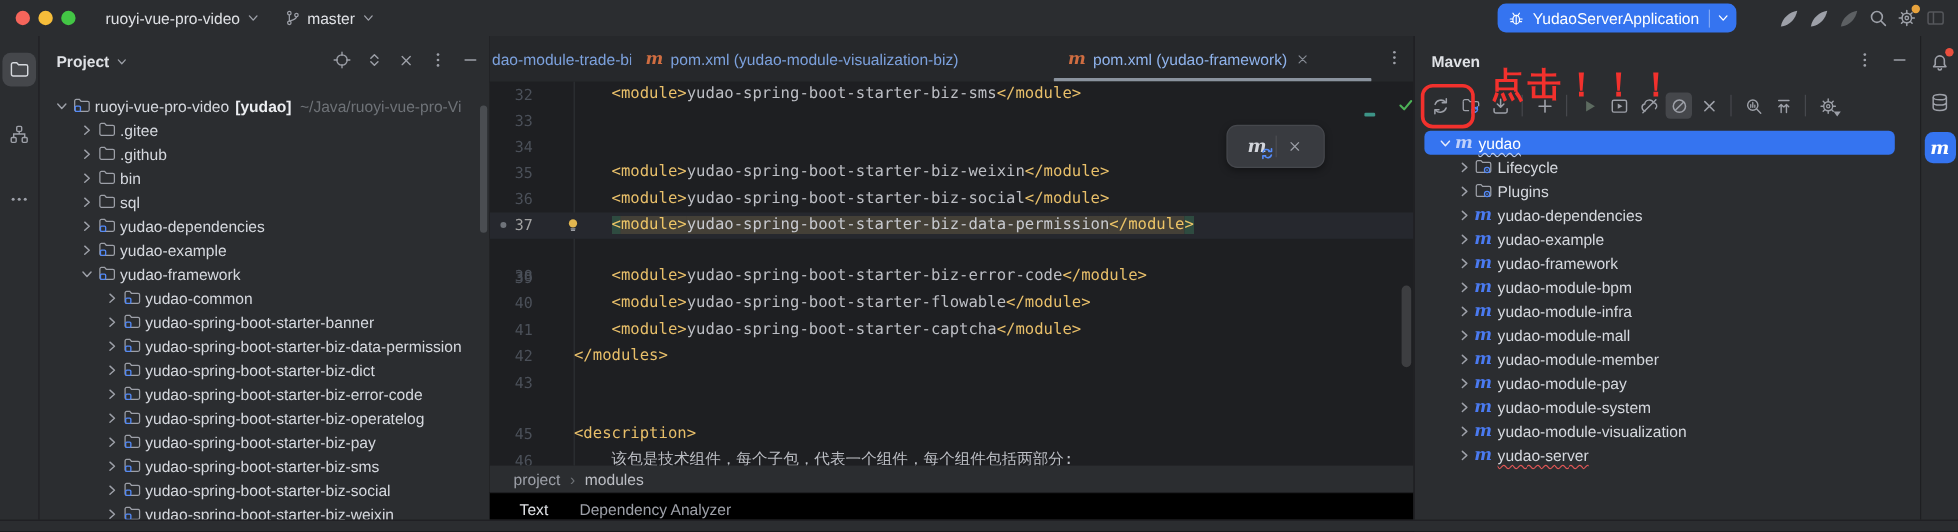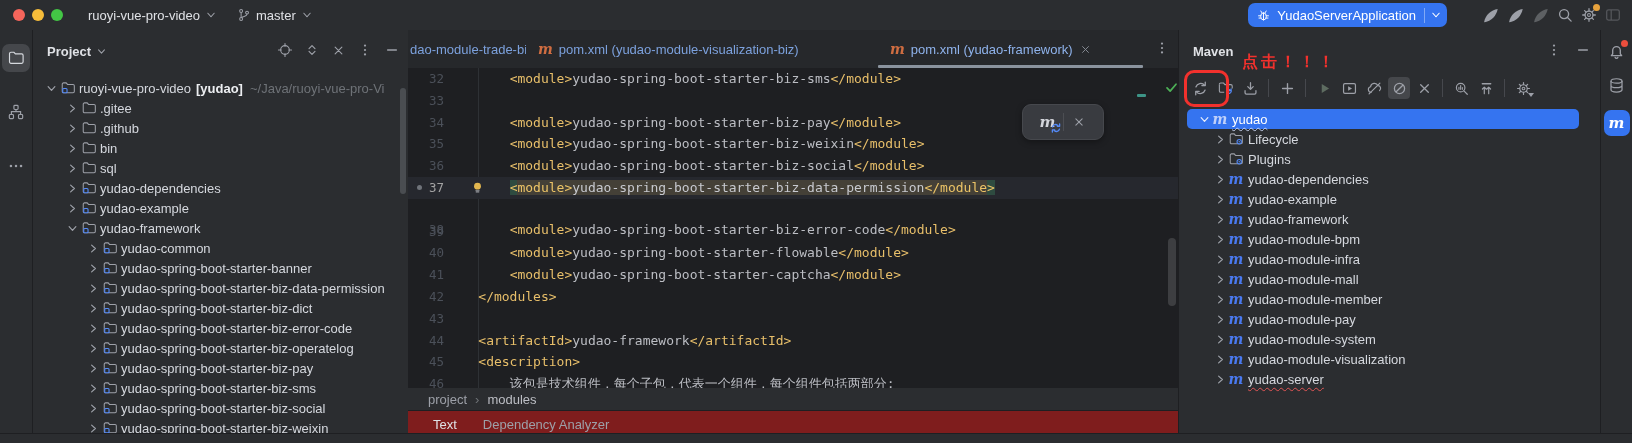--- a/index.html
+++ b/index.html
@@ -83,40 +83,40 @@
                  justify-content:center;gap:8px;box-shadow:0 2px 6px rgba(0,0,0,.35);}
   #reload-widget .wm{position:relative;color:#d3d5db;font-size:15px;}
   #reload-widget .wbadge{position:absolute;right:-7px;bottom:-4px;}
   #reload-widget .wdiv{width:1px;height:18px;background:#4c4e53;}
   #insp-check{position:absolute;left:756px;top:50px;}
   #ed-scroll{position:absolute;left:760px;top:208px;width:8px;height:68px;background:rgba(255,255,255,.14);border-radius:4px;}
   #ed-mark{position:absolute;left:729px;top:64px;width:9px;height:3px;background:#3d9487;border-radius:1px;}
   #breadcrumbs{position:absolute;left:0;right:0;top:358px;height:22px;background:#2b2d30;
                display:flex;align-items:center;gap:8px;padding-left:20px;box-sizing:border-box;}
   #breadcrumbs .b1{color:#9da0a8;} #breadcrumbs .bsep{color:#6f7377;} #breadcrumbs .b2{color:#bcbec4;text-align:right;}
-  #ed-bottom-tabs{position:absolute;left:0;right:0;top:380px;height:28px;background:#7f1d1d;
+  #ed-bottom-tabs{position:absolute;left:0;right:0;top:380px;height:28px;background:#000000;
                   border-top:1px solid #1e1f22;display:flex;align-items:center;gap:26px;
                   padding-left:25px;box-sizing:border-box;}
   .ebt{color:#9da0a8;position:relative;height:100%;display:flex;align-items:center;}
   .ebt.active{color:#dfe1e5;}
   .ebt .u{position:absolute;left:-4px;right:-4px;bottom:0;height:3px;background:#9aa1aa;border-radius:2px;}
   
   #maven-panel{position:absolute;left:1178px;top:30px;width:422px;height:413px;background:#2b2d30;
                border-left:1px solid #1e1f22;overflow:hidden;}
   #mv-icons{position:absolute;right:10px;top:12px;display:flex;align-items:center;gap:13px;}
   #mv-toolbar{position:absolute;left:10px;top:38px;height:40px;display:flex;align-items:center;gap:3px;}
   .tbtn{width:22px;height:22px;display:flex;align-items:center;justify-content:center;border-radius:4px;position:relative;}
   .tbtn.toggled{background:#45474b;}
   .tbtn .dd{position:absolute;right:0;bottom:2px;width:0;height:0;border-left:3px solid transparent;
             border-right:3px solid transparent;border-top:4px solid #9da0a8;}
   .vsep{width:1px;height:18px;background:#46484d;margin:0 4px;}
   .tbtn.muted svg{color:#5d6b60;}
   #annot-ring{position:absolute;left:5px;top:40px;width:45px;height:37px;border:3px solid #f2312d;
               border-radius:10px;box-sizing:border-box;pointer-events:none;}
-  #annot-text{position:absolute;left:63px;top:22px;color:#f2312d;font-size:16px;font-weight:700;
+  #annot-text{position:absolute;left:63px;top:22px;color:#f2312d;font-size:28px;font-weight:700;
               letter-spacing:3px;font-family:"DejaVu Sans",sans-serif;}
   #maven-tree{position:absolute;left:0;top:79px;right:0;}
   .mrow{display:flex;align-items:center;height:20px;color:#d5d8de;white-space:nowrap;}
   .mrow .mglyph{color:#4a7af0;font-size:14px;width:16px;text-align:center;}
   .mrow .lab{margin-left:4px;}
   .mrow.sel{background:#3574f0;border-radius:5px;margin-right:22px;color:#fff;}
   .mrow.sel .mglyph{color:#bfd0fa;}
   .mrow.sel svg{color:#e6ecfb;}
   .squig-light{text-decoration:underline;text-decoration-style:wavy;text-decoration-color:rgba(210,225,255,.85);
                text-decoration-thickness:1px;text-underline-offset:3px;}
@@ -561,21 +561,20 @@
     <div id="code-area">
         <div class="code-line" style="top: 0px;">
           <span class="ln">32</span>
           <span class="cd" style="left: 101.64px;"><span class="t-tag">&lt;module&gt;</span><span class="t-plain">yudao-spring-boot-starter-biz-sms</span><span class="t-tag">&lt;/module&gt;</span></span>
         </div>
         <div class="code-line" style="top: 21.8px;">
           <span class="ln">33</span>
         </div>
         <div class="code-line" style="top: 43.6px;">
           <span class="ln">34</span>
-          <span class="cd" style="left: 101.64px;"><span class="t-tag">&lt;module&gt;</span><span class="t-plain">yudao-spring-boot-starter-biz-pay</span><span class="t-tag">&lt;/module&gt;</span></span>
         </div>
         <div class="code-line" style="top: 65.4px;">
           <span class="ln">35</span>
           <span class="cd" style="left: 101.64px;"><span class="t-tag">&lt;module&gt;</span><span class="t-plain">yudao-spring-boot-starter-biz-weixin</span><span class="t-tag">&lt;/module&gt;</span></span>
         </div>
         <div class="code-line" style="top: 87.2px;">
           <span class="ln">36</span>
           <span class="cd" style="left: 101.64px;"><span class="t-tag">&lt;module&gt;</span><span class="t-plain">yudao-spring-boot-starter-biz-social</span><span class="t-tag">&lt;/module&gt;</span></span>
         </div>
         <div class="code-line cur" style="top: 109px;">
@@ -600,24 +599,20 @@
         <div class="code-line" style="top: 196.2px;">
           <span class="ln">41</span>
           <span class="cd" style="left: 101.64px;"><span class="t-tag">&lt;module&gt;</span><span class="t-plain">yudao-spring-boot-starter-captcha</span><span class="t-tag">&lt;/module&gt;</span></span>
         </div>
         <div class="code-line" style="top: 218px;">
           <span class="ln">42</span>
           <span class="cd" style="left: 70.32px;"><span class="t-tag">&lt;/modules&gt;</span></span>
         </div>
         <div class="code-line" style="top: 239.8px;">
           <span class="ln">43</span>
-        </div>
-        <div class="code-line" style="top: 261.6px;">
-          <span class="ln">44</span>
-          <span class="cd" style="left: 70.32px;"><span class="t-tag">&lt;artifactId&gt;</span><span class="t-plain">yudao-framework</span><span class="t-tag">&lt;/artifactId&gt;</span></span>
         </div>
         <div class="code-line" style="top: 283.4px;">
           <span class="ln">45</span>
           <span class="cd" style="left: 70.32px;"><span class="t-tag">&lt;description&gt;</span></span>
         </div>
         <div class="code-line" style="top: 305.2px;">
           <span class="ln">46</span>
           <span class="cd" style="left: 101.64px;"><span class="t-plain">该包是技术组件，每个子包，代表一个组件，每个组件包括两部分:</span></span>
         </div>
       </div>

